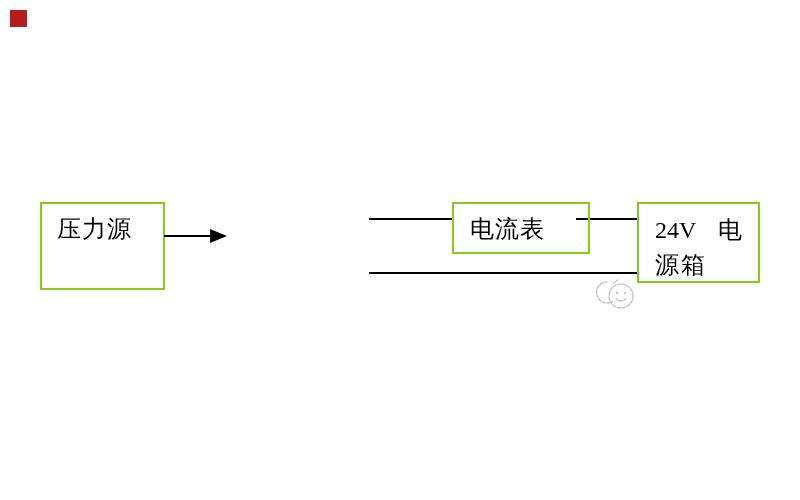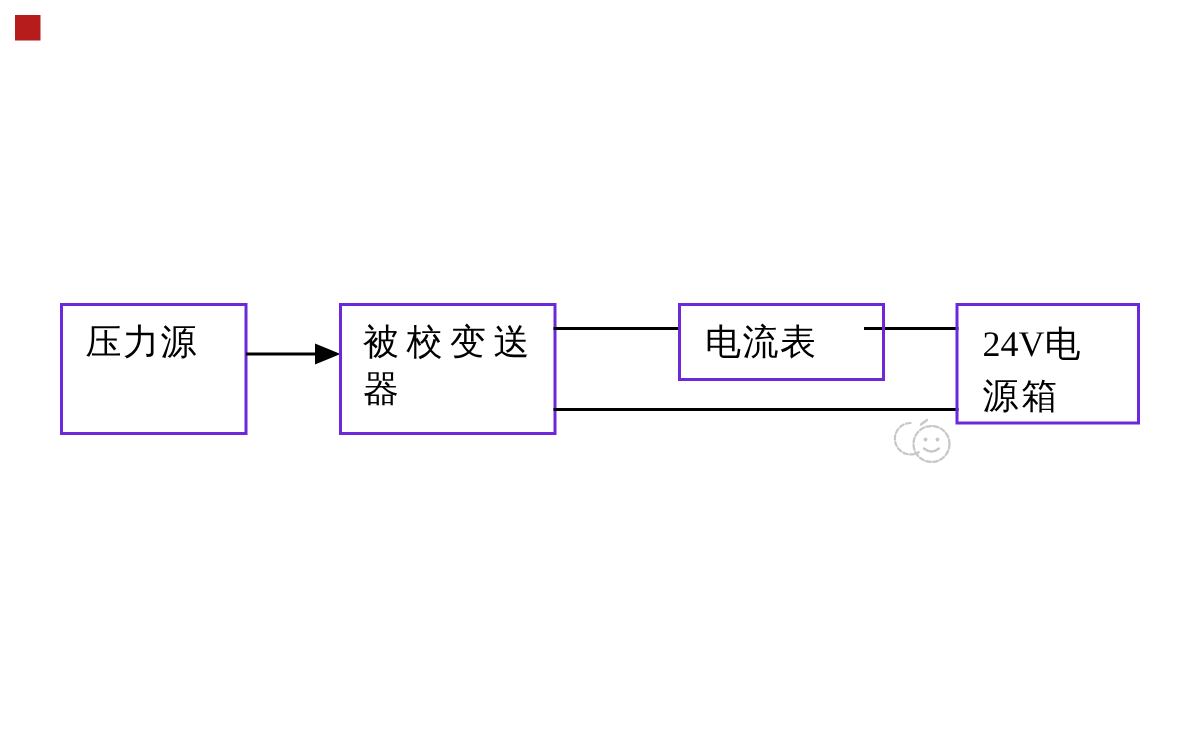--- a/index.html
+++ b/index.html
@@ -9,34 +9,34 @@
     background: #ffffff;
     overflow: hidden;
     font-family: "Liberation Serif", "DejaVu Serif", serif;
   }
   .red-square {
     position: absolute; left: 10px; top: 10px;
     width: 17px; height: 17px;
   }
   .box {
     position: absolute;
-    border: 2px solid #6d28d9;
+    border: 2px solid #84cc16;
     box-sizing: border-box;
     color: #000000;
     font-size: 24px;
     line-height: 24px;
     white-space: nowrap;
     overflow: hidden;
   }
   .box-pressure   { left: 40px;  top: 202px; width: 125px; height: 88px; padding: 13px 0 0 15px; letter-spacing: 1px; }
   .box-transmitter{ left: 226px; top: 202px; width: 145px; height: 88px; padding: 13px 0 0 14px; }
   .box-transmitter .l1 { letter-spacing: 5px; margin-bottom: 7px; }
   .box-ammeter    { left: 452px; top: 202px; width: 138px; height: 52px; padding: 13px 0 0 16px; letter-spacing: 1px; }
   .box-power      { left: 637px; top: 202px; width: 123px; height: 81px; padding: 14px 16px 0 16px; }
-  .box-power .l1  { display: flex; }
+  .box-power .l1  { display: flex; justify-content: space-between; }
   .box-power .l2  { margin-top: 11px; letter-spacing: 2px; }
   .hline { position: absolute; height: 2px; background: #000000; }
   .arrow-line { left: 164px; top: 235px; width: 47px; }
   .arrow-head {
     position: absolute; left: 210px; top: 229px;
     width: 0; height: 0;
     border-left: 17px solid #000000;
     border-top: 7px solid transparent;
     border-bottom: 7px solid transparent;
   }
@@ -59,24 +59,20 @@
 
   <div class="red-square" style="background: rgb(183, 28, 28);"></div>
 
   <div class="box box-pressure">
     <span>压力源</span>
   </div>
 
   <div class="hline arrow-line"></div>
   <div class="arrow-head"></div>
 
-  <div class="box box-transmitter">
-    <div class="l1">被校变送</div>
-    <div class="l2">器</div>
-  </div>
 
   <div class="hline rail-top-a"></div>
   <div class="hline rail-top-b"></div>
   <div class="hline rail-bottom"></div>
 
   <div class="box box-ammeter">
     <span>电流表</span>
   </div>
 
   <div class="box box-power">

